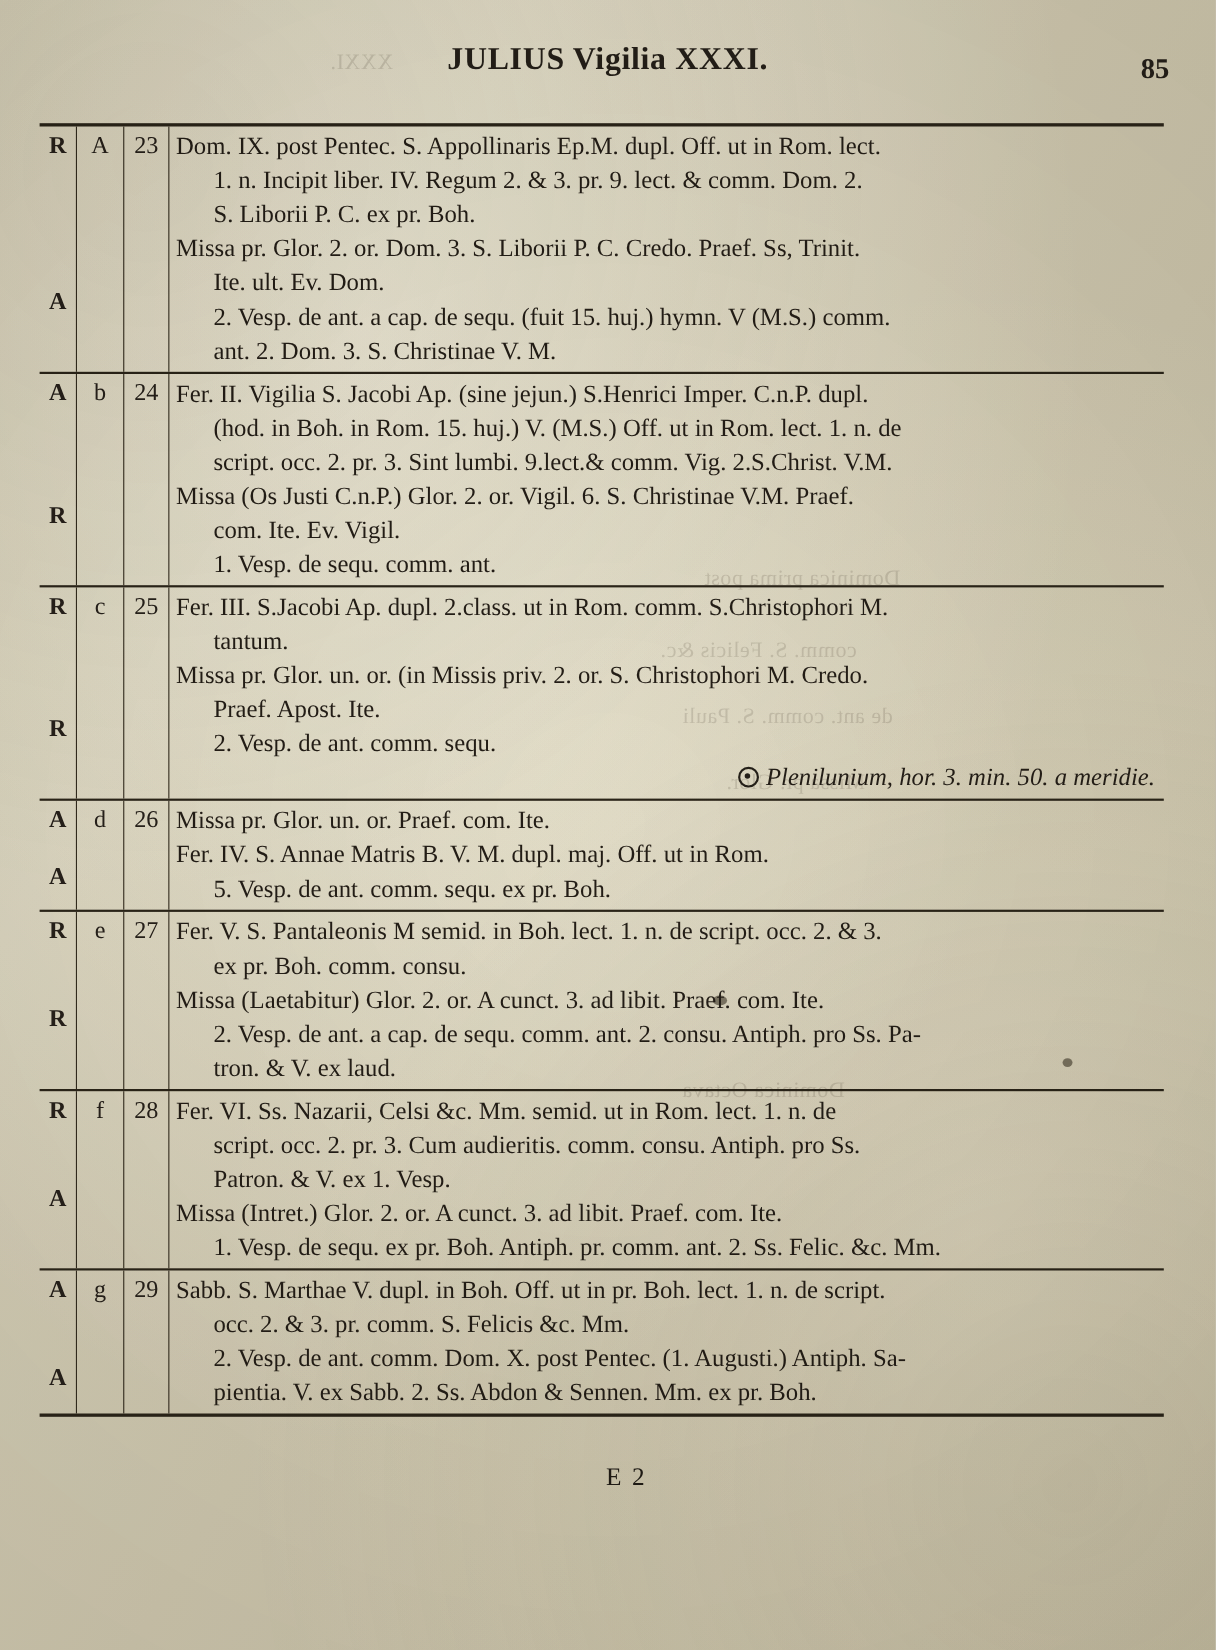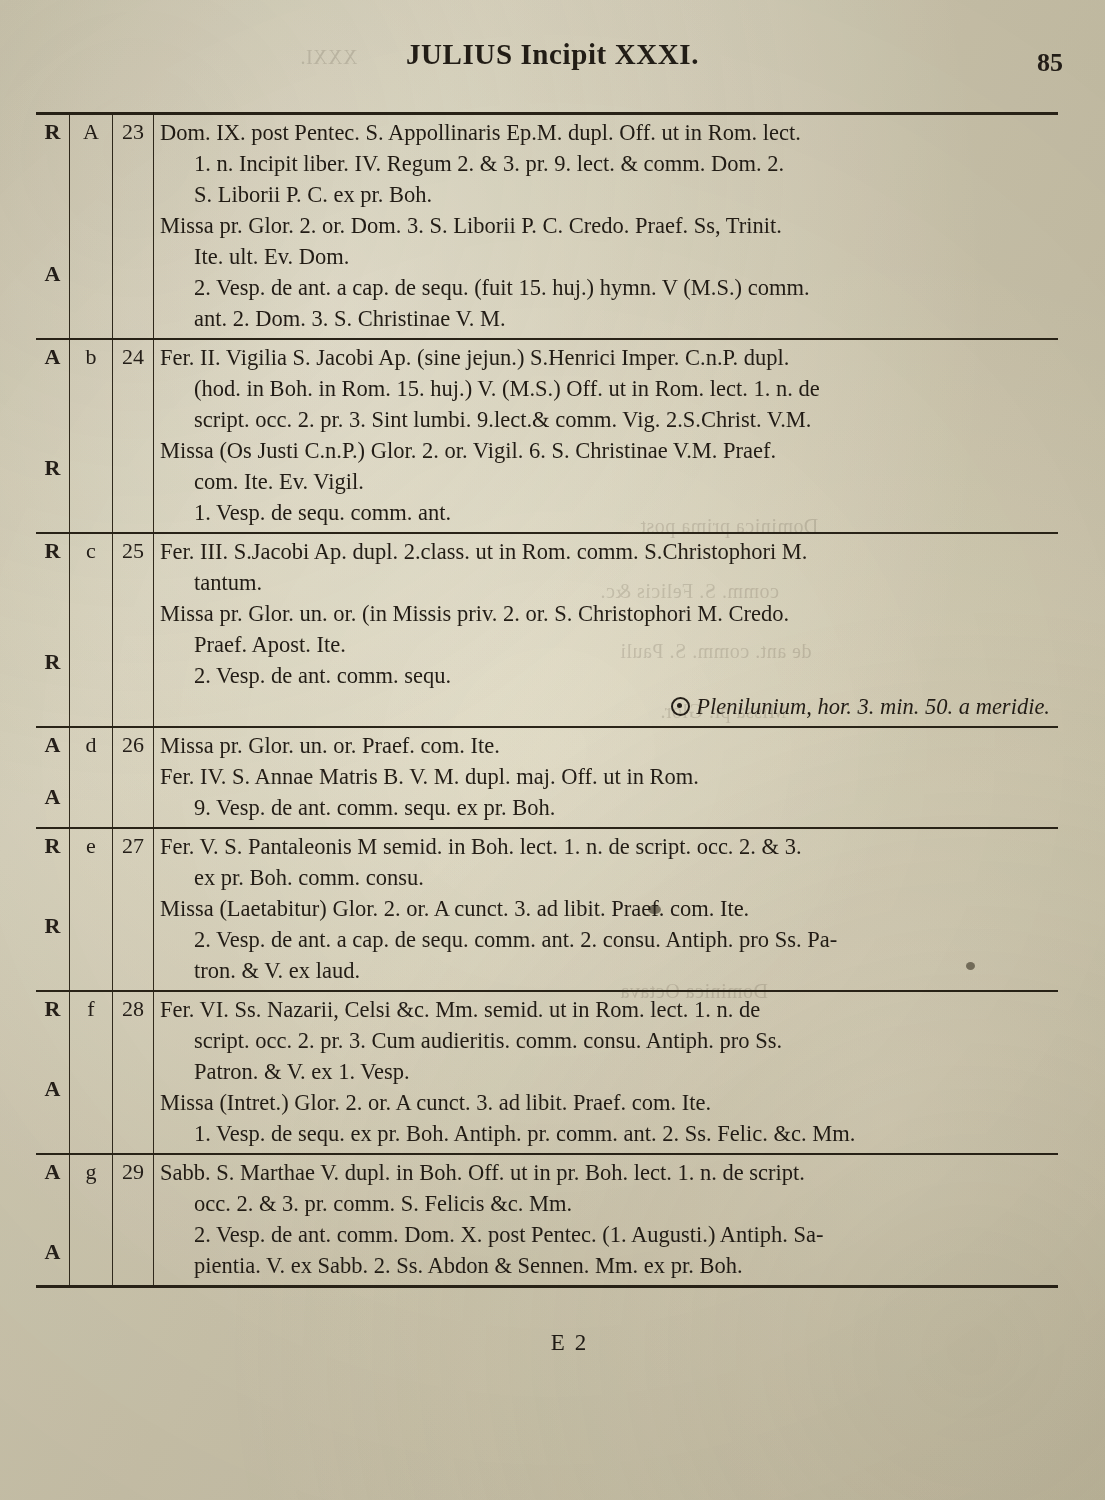--- a/index.html
+++ b/index.html
@@ -176,21 +176,21 @@
   <div class="ghost" style="top:515px; left:640px;">Dominica prima post</div>
   <div class="ghost" style="top:580px; left:600px;">comm. S. Felicis &amp;c.</div>
   <div class="ghost" style="top:640px; left:620px;">de ant. comm. S. Pauli</div>
   <div class="ghost" style="top:700px; left:660px;">Missa pr. Glor.</div>
   <div class="ghost" style="top:980px; left:620px;">Dominica Octava</div>
 
   <div class="blot" style="left:648px; top:905px; width:13px; height:9px;"></div>
   <div class="blot" style="left:966px; top:962px; width:9px; height:8px;"></div>
 
   <div class="header">
-    <div class="title">JULIUS Incipit XXXI.</div>
+    <div class="title">JULIUS Vigilia XXXI.</div>
   </div>
   <div class="folio">85</div>
 
   <div class="table" id="tbl">
       <div class="tblock">
         <div class="col-l">
           <div class="cellstack">
             <div class="mark" style="top: 4px;">R</div>
             <div class="mark" style="top: 145.7px;">A</div>
           </div>
@@ -264,21 +264,21 @@
         </div>
         <div class="col-f">
           <div class="dnum" style="text-align: center;">d</div>
         </div>
         <div class="col-d">
           <div class="dnum">26</div>
         </div>
         <div class="col-body">
           <div class="line">Missa pr. Glor. un. or. Praef. com. Ite.</div>
           <div class="line">Fer. IV. S. Annae Matris B. V. M. dupl. maj. Off. ut in Rom.</div>
-          <div class="line ind1">9. Vesp. de ant. comm. sequ. ex pr. Boh.</div>
+          <div class="line ind1">5. Vesp. de ant. comm. sequ. ex pr. Boh.</div>
         </div>
       </div>
       <div class="tblock">
         <div class="col-l">
           <div class="cellstack">
             <div class="mark" style="top: 4px;">R</div>
             <div class="mark" style="top: 83.7px;">R</div>
           </div>
         </div>
         <div class="col-f">

